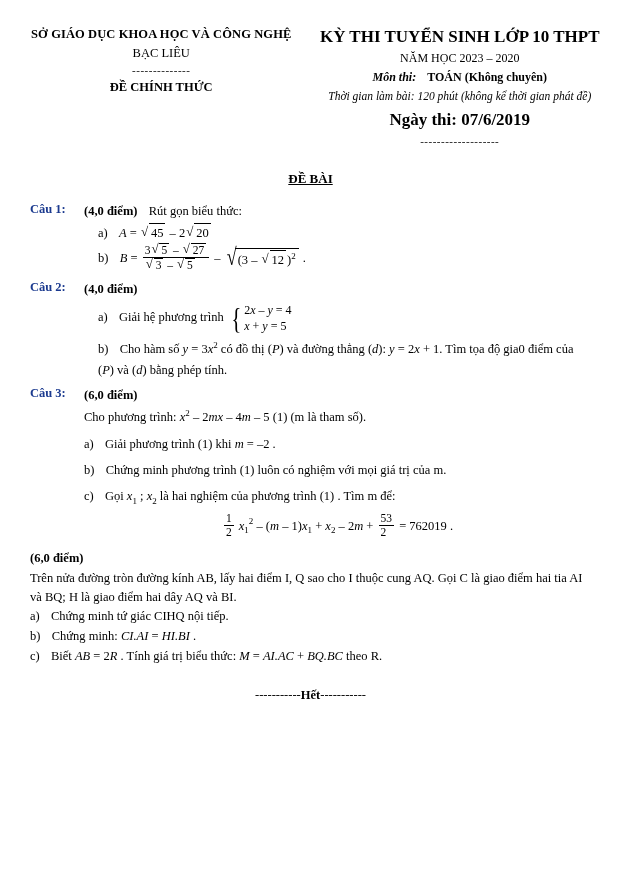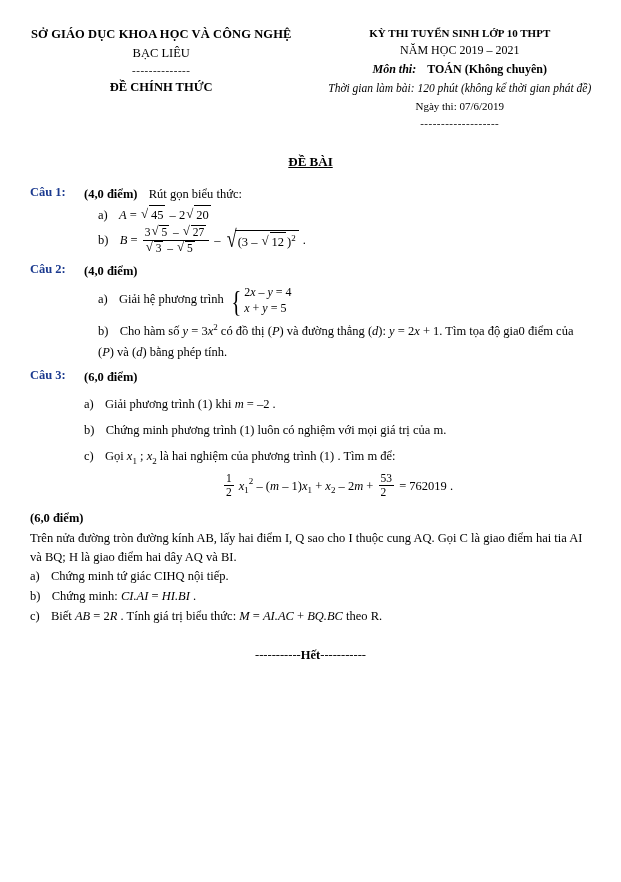--- a/index.html
+++ b/index.html
@@ -58,41 +58,42 @@
     line-height: 1.35;
     letter-spacing: .5px;
   }
   .hdr-official {
     font-weight: bold;
     font-size: 12.5px;
     line-height: 1.5;
   }
   .hdr-r1 {
     font-weight: bold;
-    font-size: 11px;
+    font-size: 17px;
     line-height: 1.35;
   }
   .hdr-r2 {
     font-size: 12px;
     line-height: 1.6;
   }
   .hdr-r3 {
     font-size: 12px;
     line-height: 1.6;
   }
   .hdr-r3 .lbl { font-weight: bold; font-style: italic; }
   .hdr-r3 .val { font-weight: bold; }
   .hdr-r4 {
     font-size: 11.5px;
     font-style: italic;
     line-height: 1.6;
   }
   .hdr-r5 {
-    font-size: 11px;
-    line-height: 1.6;
+    font-size: 17px;
+    line-height: 1.6;
+    font-weight: bold;
   }
   .hdr-r6 {
     font-size: 11px;
     letter-spacing: .5px;
     line-height: 1.5;
   }
 
   
   .doc-title {
     text-align: center;
@@ -230,21 +231,21 @@
 
     <div class="hdr-left">
       <div class="hdr-line1">SỞ GIÁO DỤC KHOA HỌC VÀ CÔNG NGHỆ</div>
       <div class="hdr-line2">BẠC LIÊU</div>
       <div class="hdr-dash">--------------</div>
       <div class="hdr-official">ĐỀ CHÍNH THỨC</div>
     </div>
 
     <div class="hdr-right">
       <div class="hdr-r1">KỲ THI TUYỂN SINH LỚP 10 THPT</div>
-      <div class="hdr-r2">NĂM HỌC 2019 – 2021</div>
+      <div class="hdr-r2">NĂM HỌC 2023 – 2020</div>
       <div class="hdr-r3">
         <span class="lbl">Môn thi:</span>
         <span class="sp"></span>
         <span class="val">TOÁN (Không chuyên)</span>
       </div>
       <div class="hdr-r4">Thời gian làm bài: 120 phút (không kể thời gian phát đề)</div>
       <div class="hdr-r5">Ngày thi: 07/6/2019</div>
       <div class="hdr-r6">-------------------</div>
     </div>
 
@@ -318,20 +319,23 @@
       </div>
     </div>
 
     <div class="qblock" style="margin-top:4px;">
       <div class="qlabel">Câu 3:</div>
       <div class="qbody">
         <div class="line">
           <span class="pts">(6,0 điểm)</span>
         </div>
 
+        <div class="line" style="margin-top:3px;">
+          Cho phương trình: <span class="m">x</span><sup>2</sup> – 2<span class="m">mx</span> – 4<span class="m">m</span> – 5 (1) (m là tham số).
+        </div>
 
         <div class="line" style="margin-top:7px;">
           <span>a)</span>
           <span class="sp"></span>
           Giải phương trình (1) khi <span class="m">m</span> = –2 .
         </div>
 
         <div class="line" style="margin-top:7px;">
           <span>b)</span>
           <span class="sp"></span>

